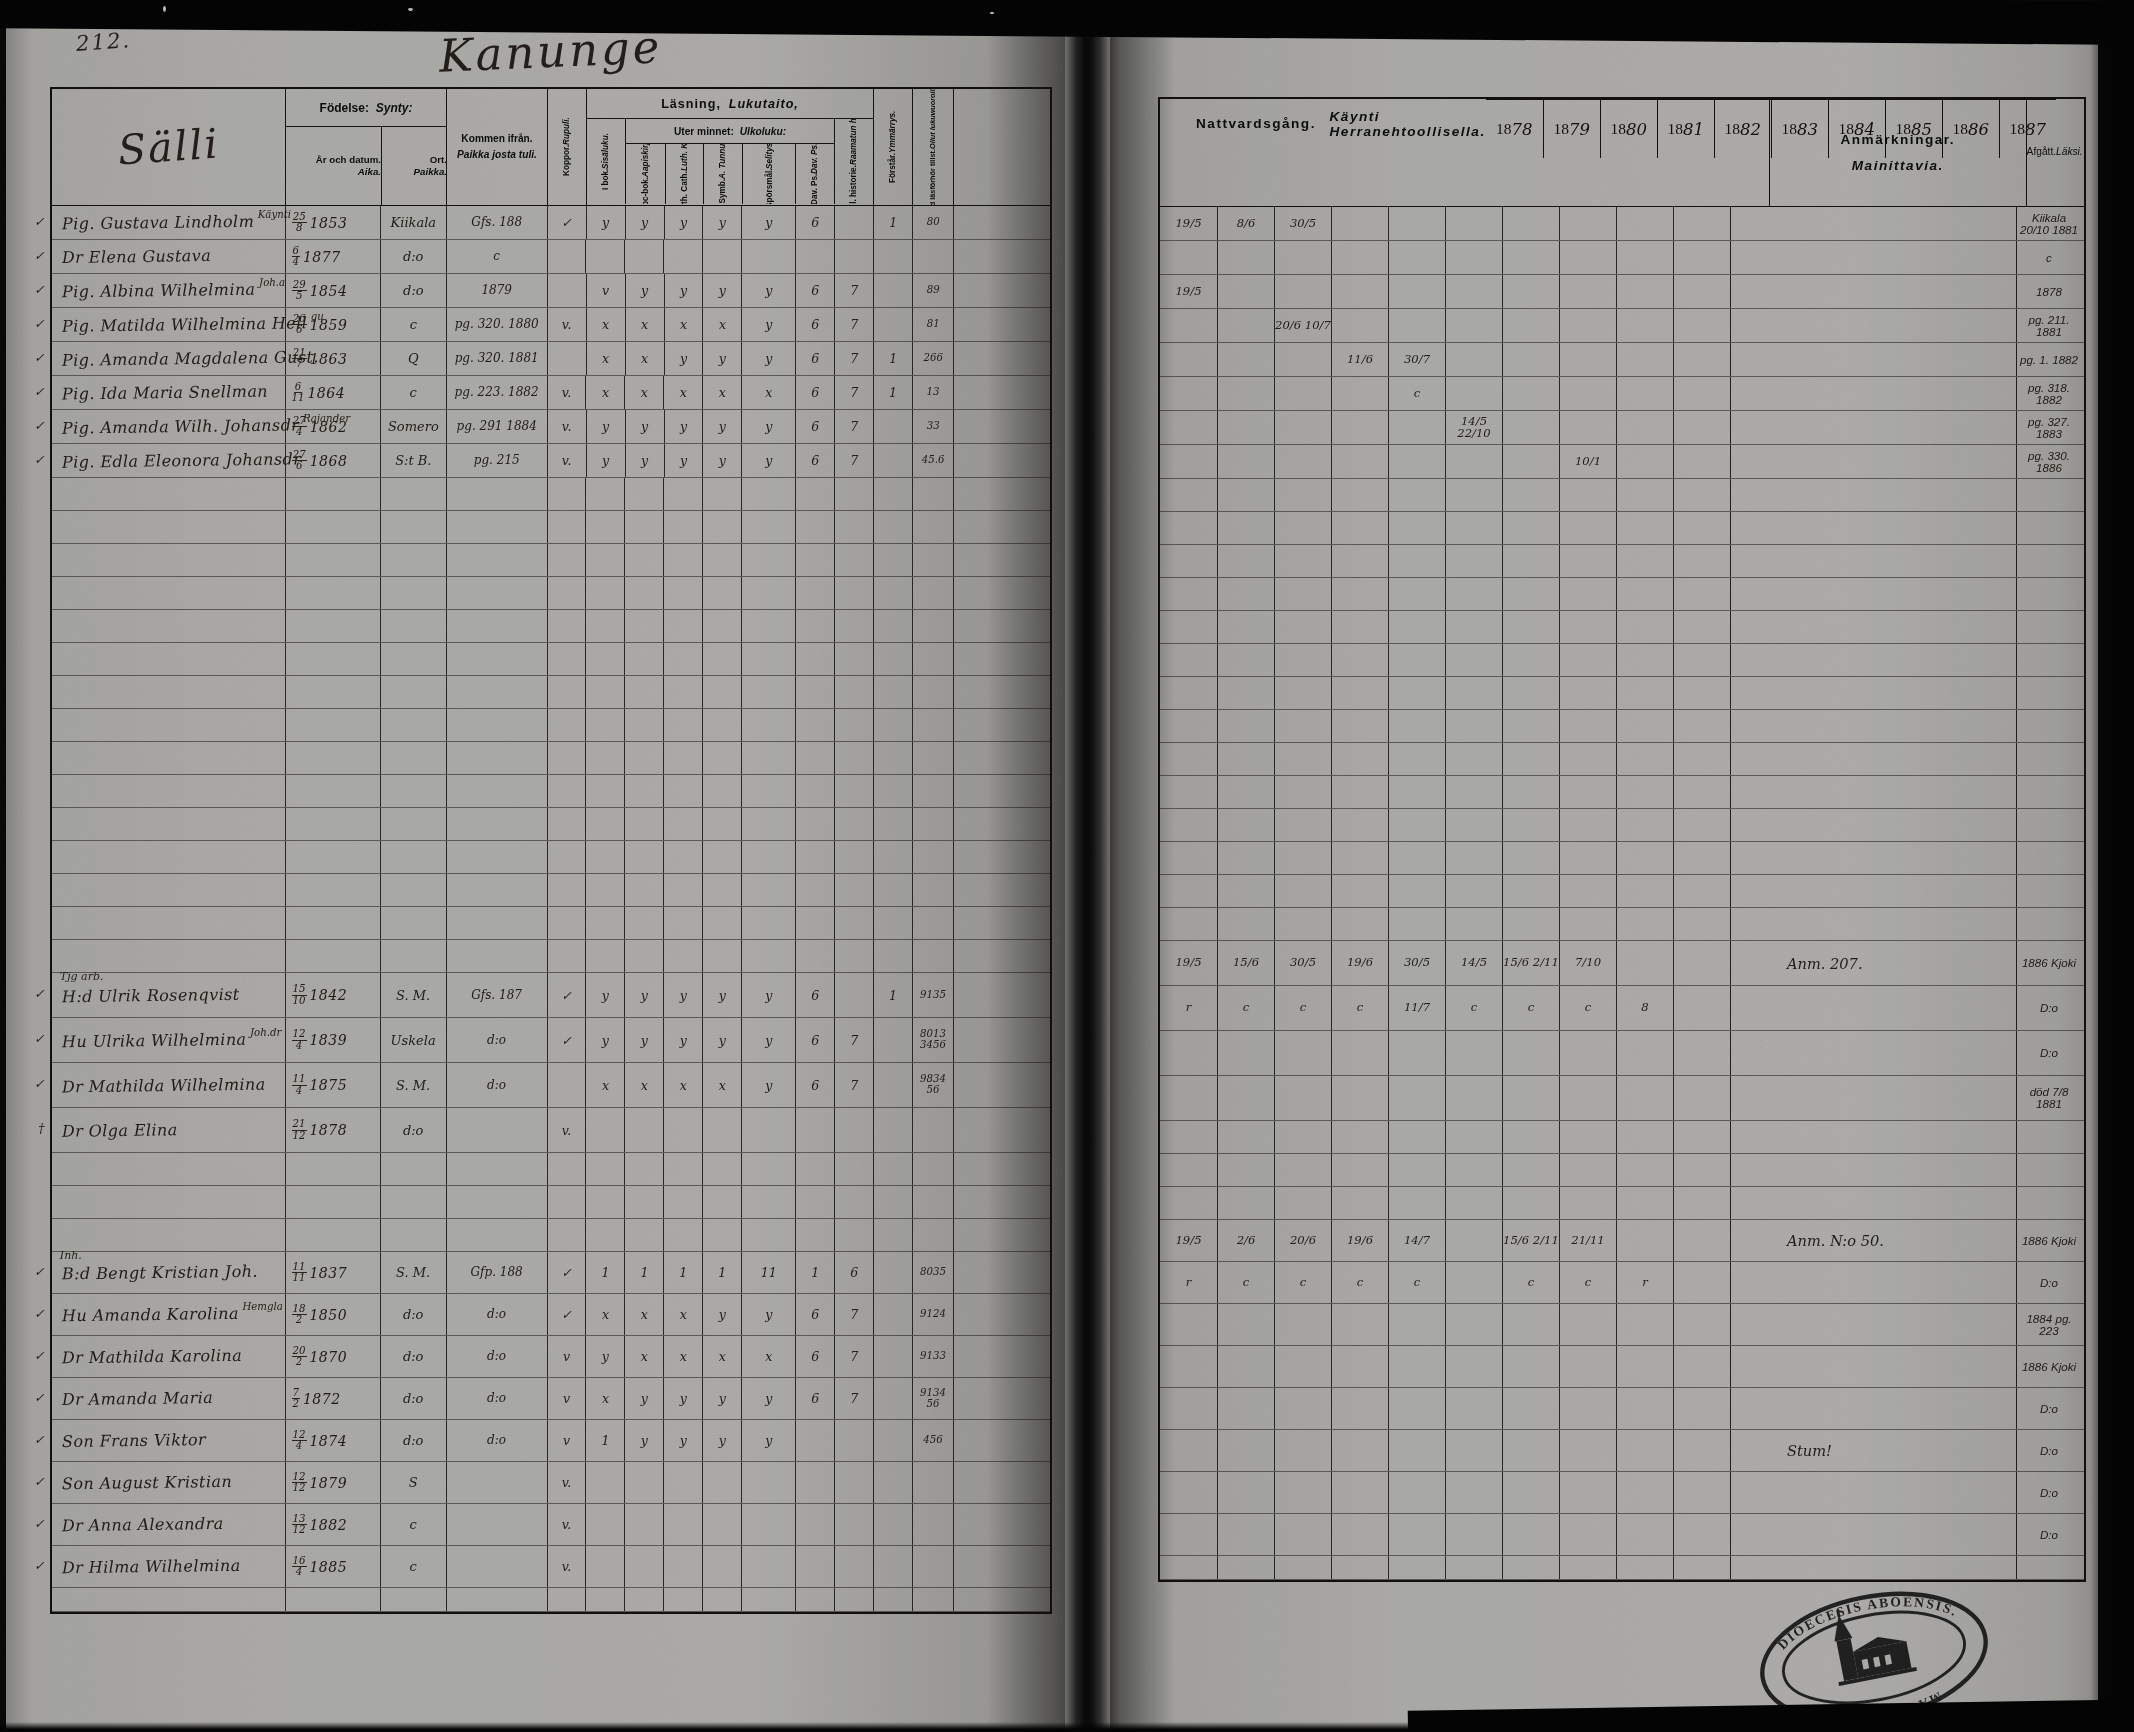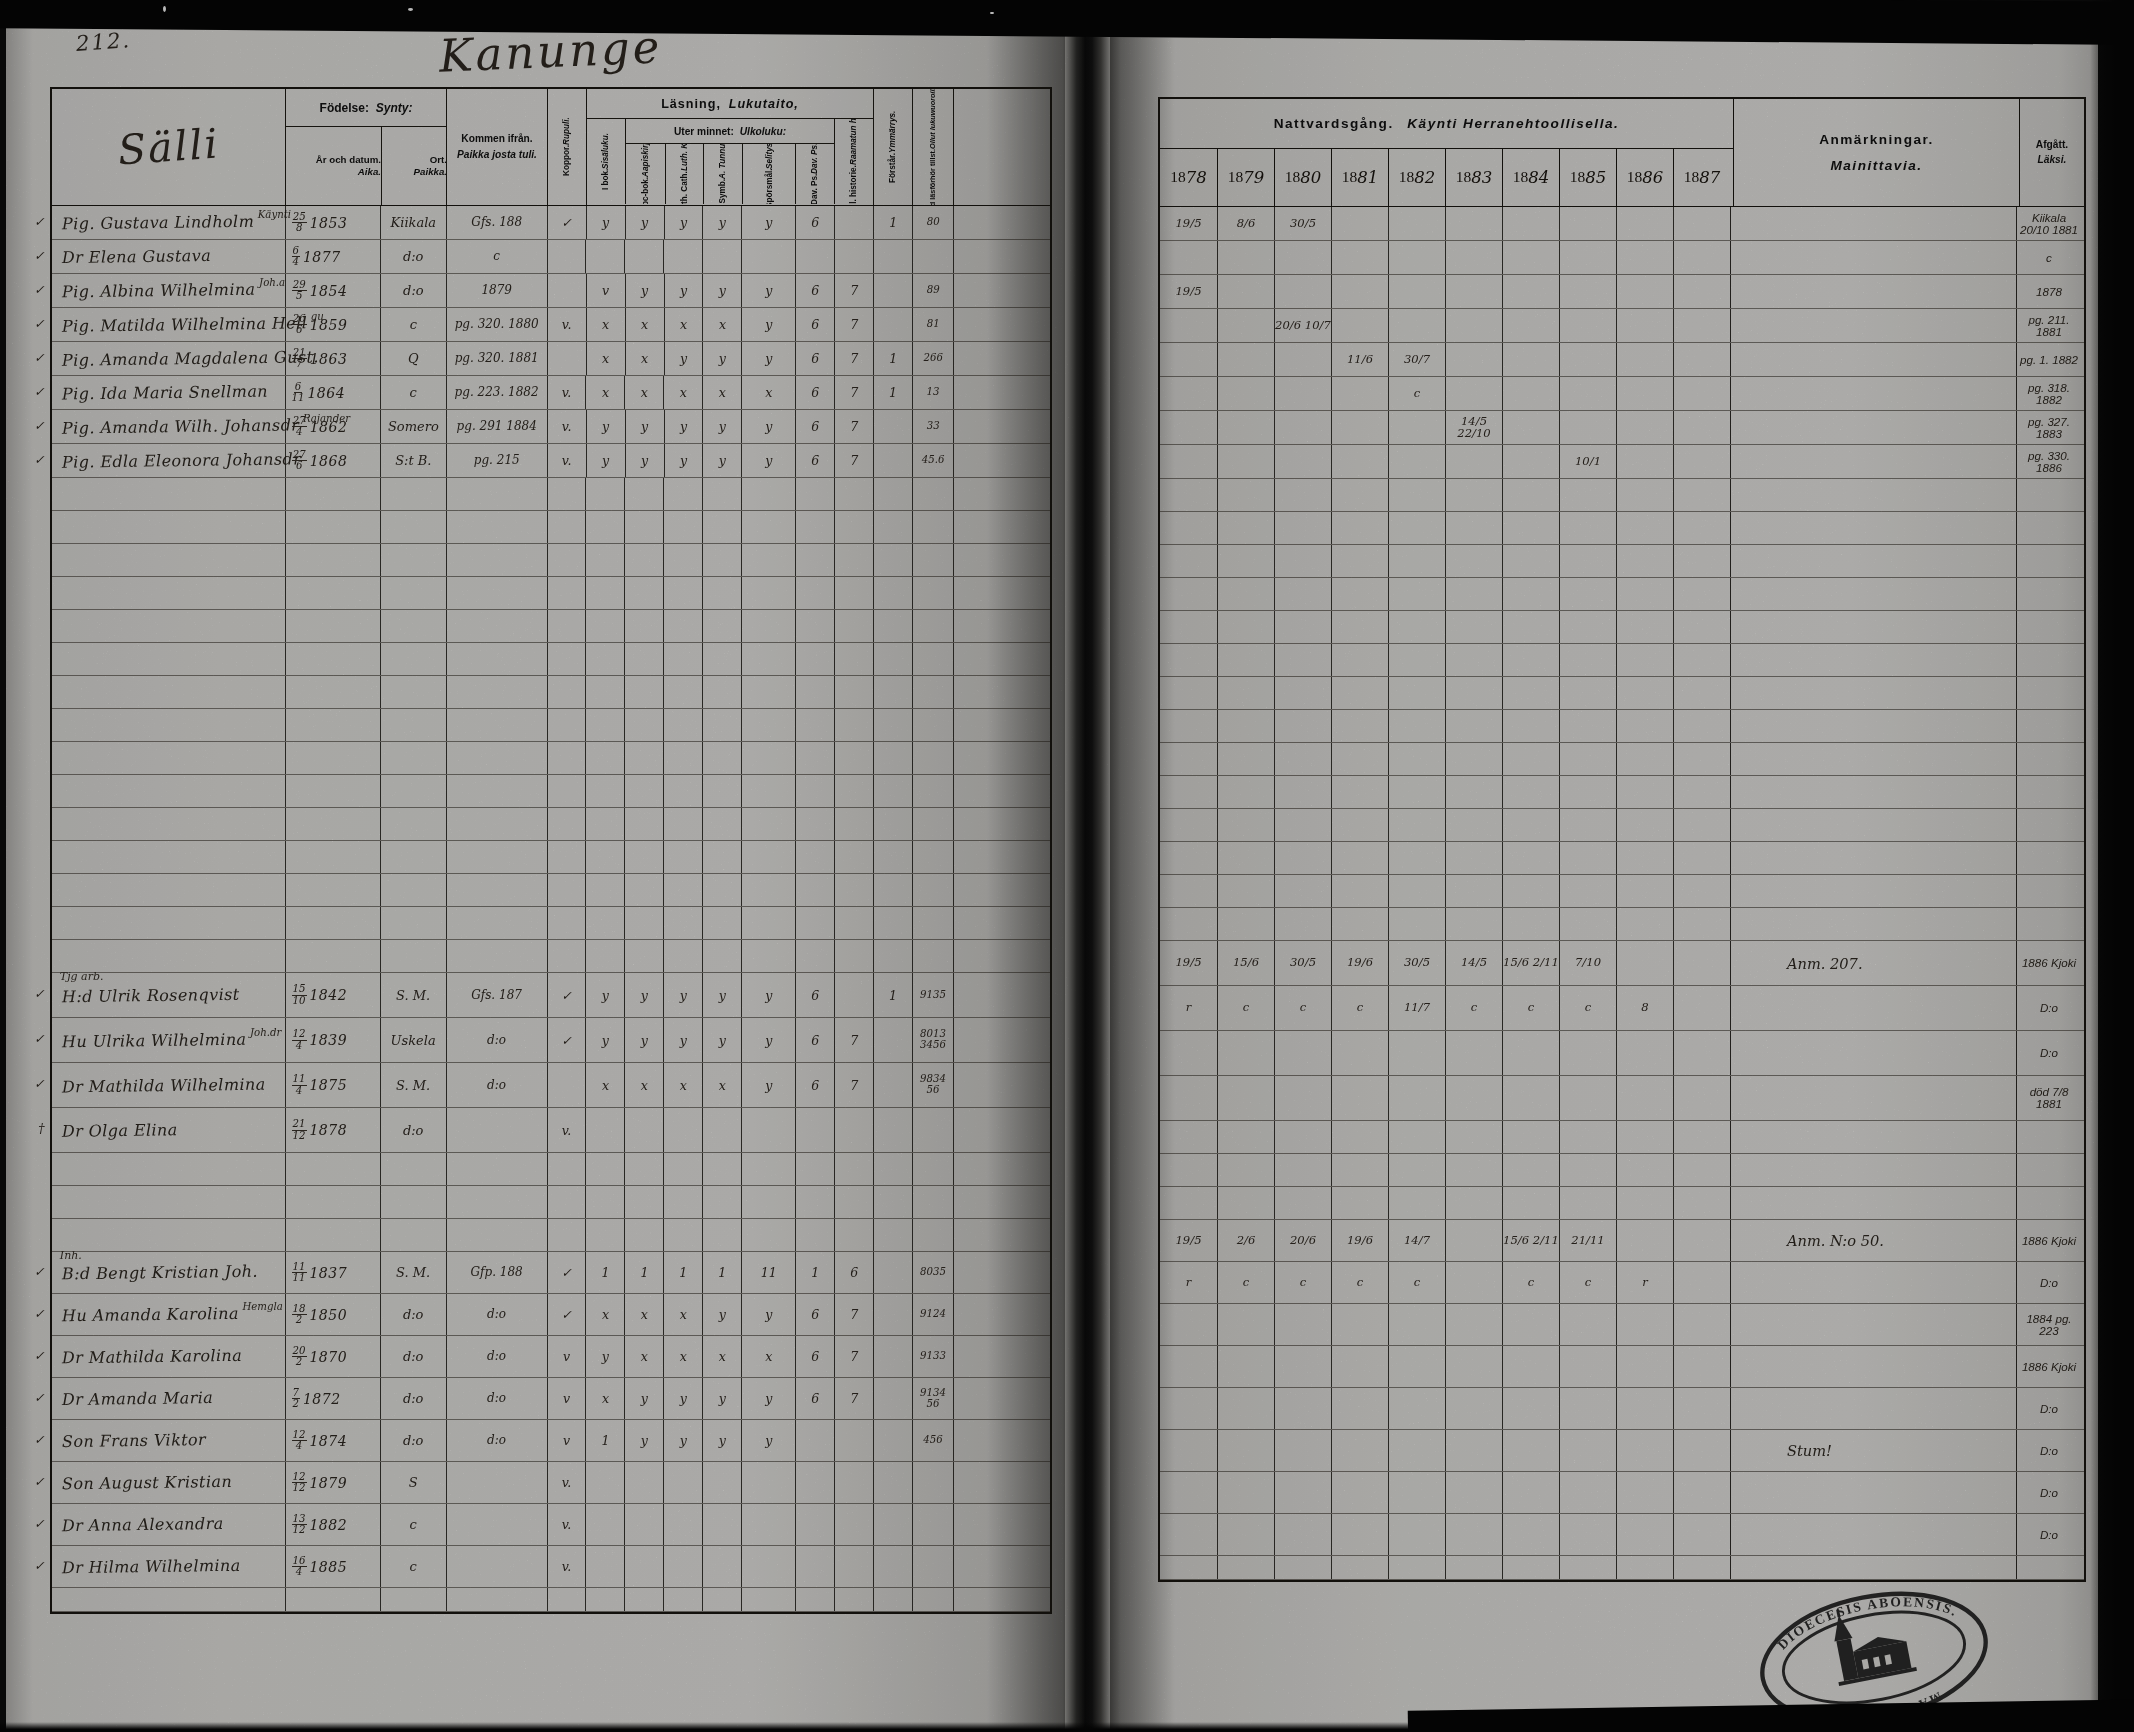--- a/index.html
+++ b/index.html
@@ -68,28 +68,28 @@
   .cfrom{width:101px;display:flex;align-items:center;justify-content:center;text-align:center;font-family:"DejaVu Serif",serif;font-style:italic;font-size:12px;line-height:1.05;color:#2a251f;}
   .cm{display:flex;align-items:center;justify-content:center;font-family:"DejaVu Serif",serif;font-style:italic;font-size:12.6px;color:#2c2620;}
   .catt{width:41px;display:flex;align-items:center;justify-content:center;text-align:center;font-family:"DejaVu Serif",serif;font-style:italic;font-size:10.2px;line-height:1.05;color:#2c2620;}
   .cextra{width:97px;}
   
   #margin-marks{position:absolute;left:15.5px;top:204px;width:33px;}
   .mrow{display:flex;align-items:center;justify-content:flex-end;padding-right:3.9px;font-family:"DejaVu Serif",serif;font-style:italic;font-size:12.6px;color:#2c2620;box-sizing:border-box;}
   
   #right-table{position:absolute;left:1158px;top:97px;width:924px;border:2.4px solid #16140f;}
   #rhead{display:flex;height:107px;border-bottom:1.9px solid #16140f;}
-  .comm-group{width:573px;display:flex;flex-direction:column;box-sizing:border-box;}
+  .comm-group{width:573px;display:flex;flex-direction:row;box-sizing:border-box;margin-left:36px;}
   .cg-top{height:49px;display:flex;align-items:center;justify-content:center;gap:13.6px;font-size:13.6px;font-weight:bold;letter-spacing:1.5px;}
   .cg-years{height:58px;display:flex;border-top:1.7px solid #16140f;}
   .yh{box-sizing:border-box;border-left:1.5px solid #16140f;display:flex;align-items:center;justify-content:center;font-family:"Liberation Serif",serif;font-size:15.5px;color:#17130e;}
   .yh:first-child{border-left:none;}
   .yh .yhw{font-family:"DejaVu Serif",serif;font-style:italic;font-size:16.5px;}
   .remarks-h{width:286px;border-left:1.9px solid #16140f;display:flex;align-items:center;justify-content:center;gap:11.6px;font-size:13.6px;font-weight:bold;letter-spacing:1.5px;box-sizing:border-box;flex-direction:column;}
-  .dep-h{width:65px;border-left:1.9px solid #16140f;display:flex;flex-direction:column;align-items:center;justify-content:center;font-size:10.2px;font-weight:bold;line-height:1.4;box-sizing:border-box;}
+  .dep-h{width:65px;border-left:1.9px solid #16140f;display:flex;flex-direction:row;align-items:center;font-size:10.2px;font-weight:normal;line-height:1.4;box-sizing:border-box;}
   .ccomm{width:57px;display:flex;align-items:center;justify-content:center;text-align:center;font-family:"DejaVu Serif",serif;font-style:italic;font-size:11.6px;line-height:1;color:#2c2620;flex-wrap:wrap;}
   .cremark{width:286px;display:flex;align-items:center;padding-left:56px;font-family:"DejaVu Serif",serif;font-style:italic;font-size:14.6px;color:#2a251f;border-left:1.9px solid rgba(22,20,15,.9) !important;}
   .cdep{width:65px;display:flex;align-items:center;justify-content:center;text-align:center;font-family:Liberation Sans, sans-serif;font-style:italic;font-size:11.6px;line-height:1.02;color:#28231d;border-left:1.9px solid rgba(22,20,15,.9) !important;padding:0 1.9px;}
   
   #stamp{position:absolute;left:1747px;top:1584px;transform:rotate(-11deg);opacity:.9;}
   
   #noise{position:absolute;left:0;top:0;pointer-events:none;opacity:.16;}
   .shade-gutter-l{position:absolute;right:0;top:0;width:87px;height:100%;background:linear-gradient(90deg,rgba(0,0,0,0),rgba(0,0,0,.28));}
   .shade-gutter-r{position:absolute;left:0;top:0;width:68px;height:100%;background:linear-gradient(270deg,rgba(0,0,0,0),rgba(0,0,0,.30));}
 </style>

